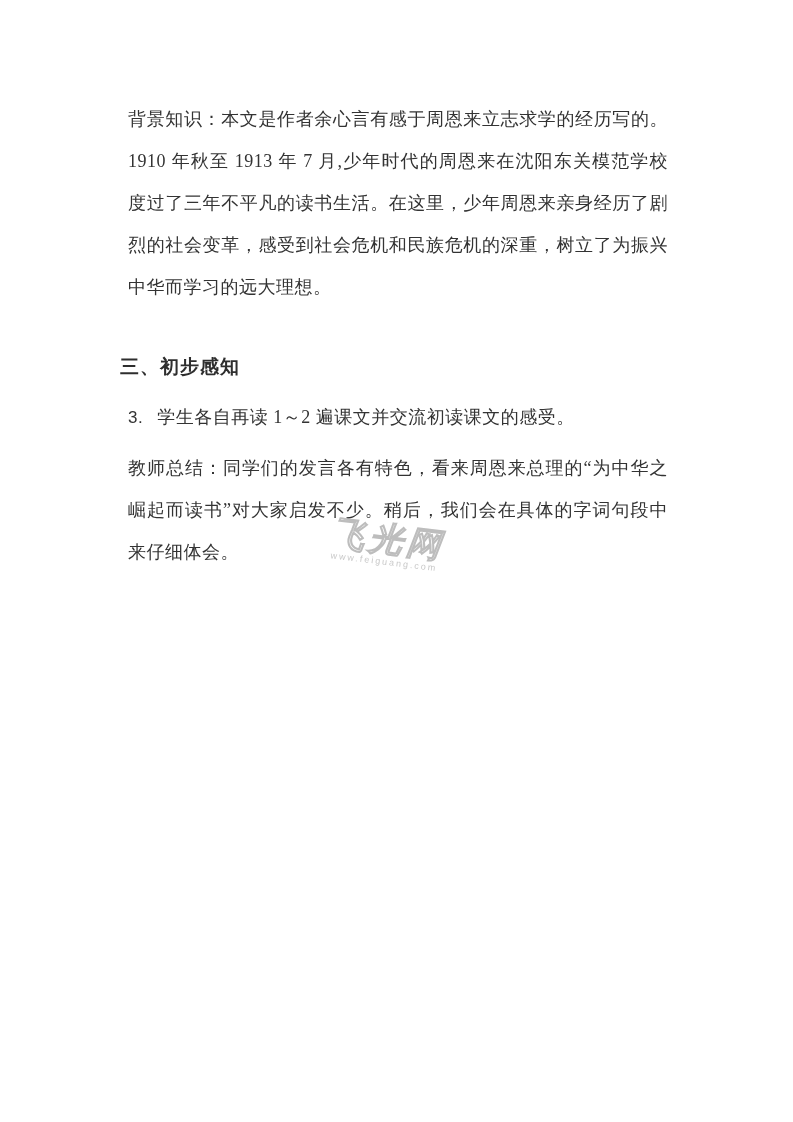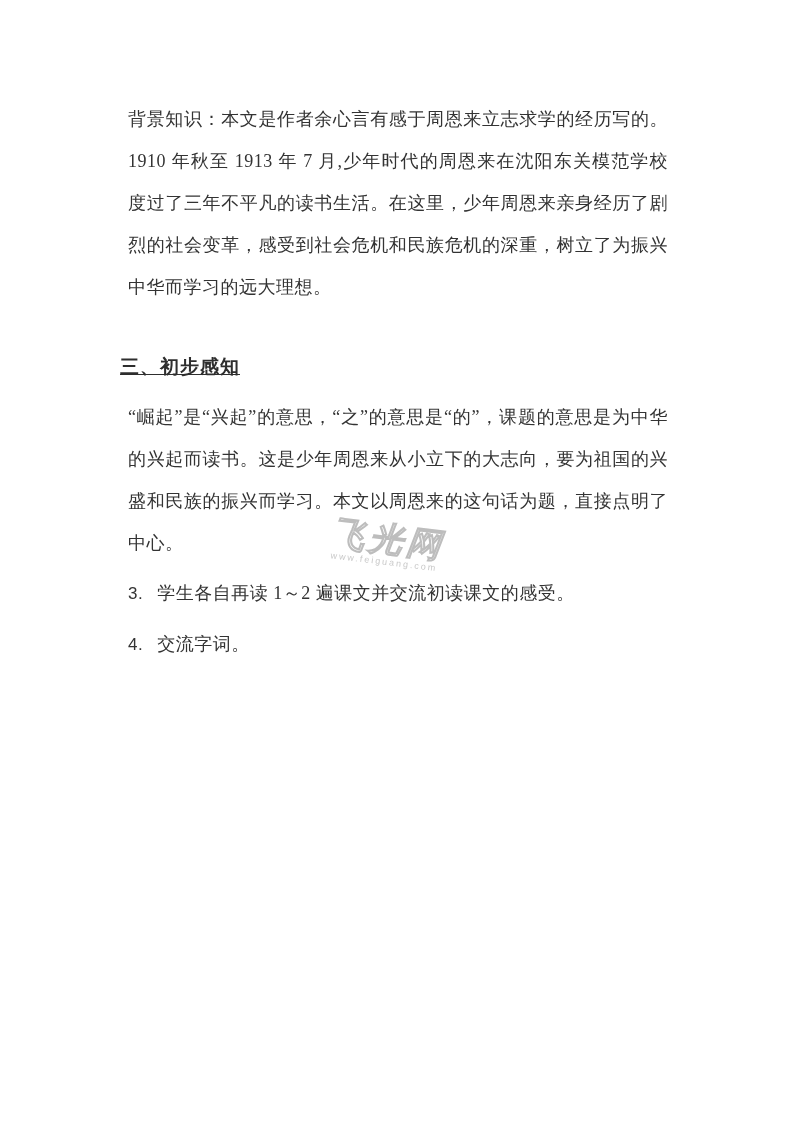--- a/index.html
+++ b/index.html
@@ -30,21 +30,20 @@
     text-align: justify;
     color: #333333;
   }
   .heading {
     margin: 38px 0 0 0;
     font-size: 19px;
     line-height: 42px;
     font-weight: bold;
     letter-spacing: 1px;
     color: #2e2e2e;
-    text-decoration: underline;
   }
   .item .num {
     margin-right: 14px;
     font-family: "Liberation Sans", "DejaVu Sans", sans-serif;
     font-size: 17px;
   }
   .watermark {
     position: absolute;
     left: 330px;
     top: 526px;
@@ -82,27 +81,26 @@
 
 <div class="page">
 
   <div class="content">
 
     <p class="para">背景知识：本文是作者余心言有感于周恩来立志求学的经历写的。1910 年秋至 1913 年 7 月,少年时代的周恩来在沈阳东关模范学校度过了三年不平凡的读书生活。在这里，少年周恩来亲身经历了剧烈的社会变革，感受到社会危机和民族危机的深重，树立了为振兴中华而学习的远大理想。</p>
 
     <h3 class="heading">三、初步感知</h3>
 
 
-    <p class="para">“崛起”是“兴起”的意思，“之”的意思是“的”，课题的意思是为中华的兴起而读书。这是少年周恩来从小立下的大志向，要为祖国的兴盛和民族的振兴而学习。本文以周恩来的这句话为题，直接点明了中心。</p>
 
 
     <p class="item"><span class="num">3.</span><span>学生各自再读 1～2 遍课文并交流初读课文的感受。</span></p>
 
+    <p class="para">教师总结：同学们的发言各有特色，看来周恩来总理的“为中华之崛起而读书”对大家启发不少。稍后，我们会在具体的字词句段中来仔细体会。</p>
 
-    <p class="item"><span class="num">4.</span><span>交流字词。</span></p>
 
 
 
 
   </div>
 
   <div class="watermark">
     <div class="wm-logo">飞光网</div>
     <div class="wm-url">www.feiguang.com</div>
   </div>

